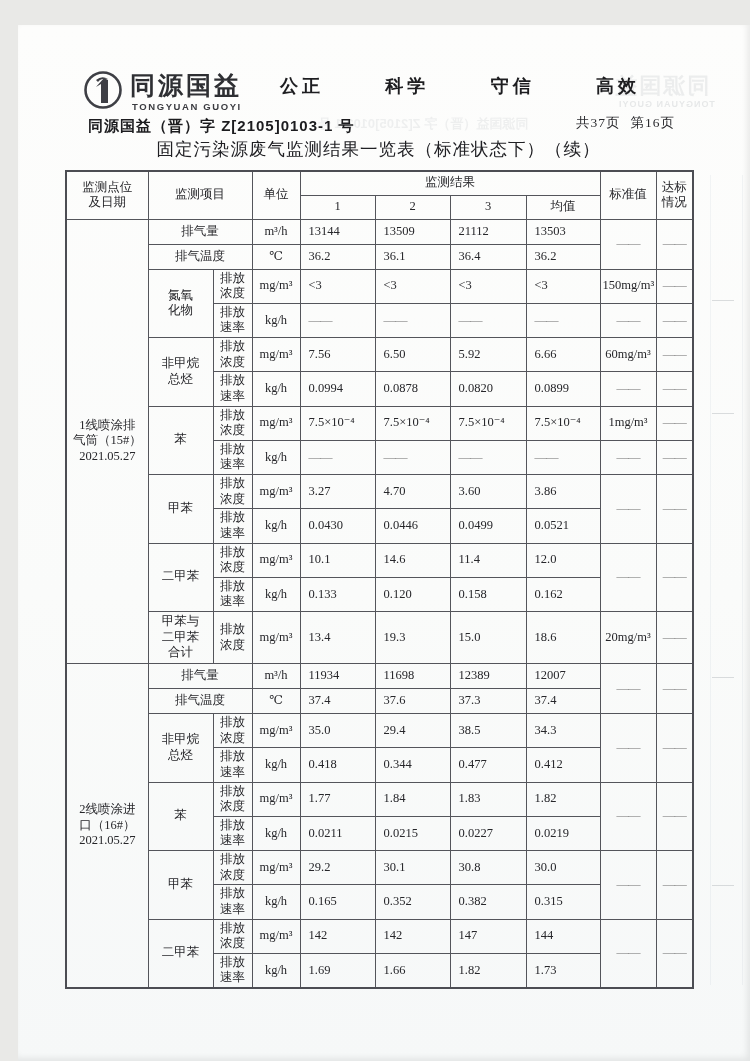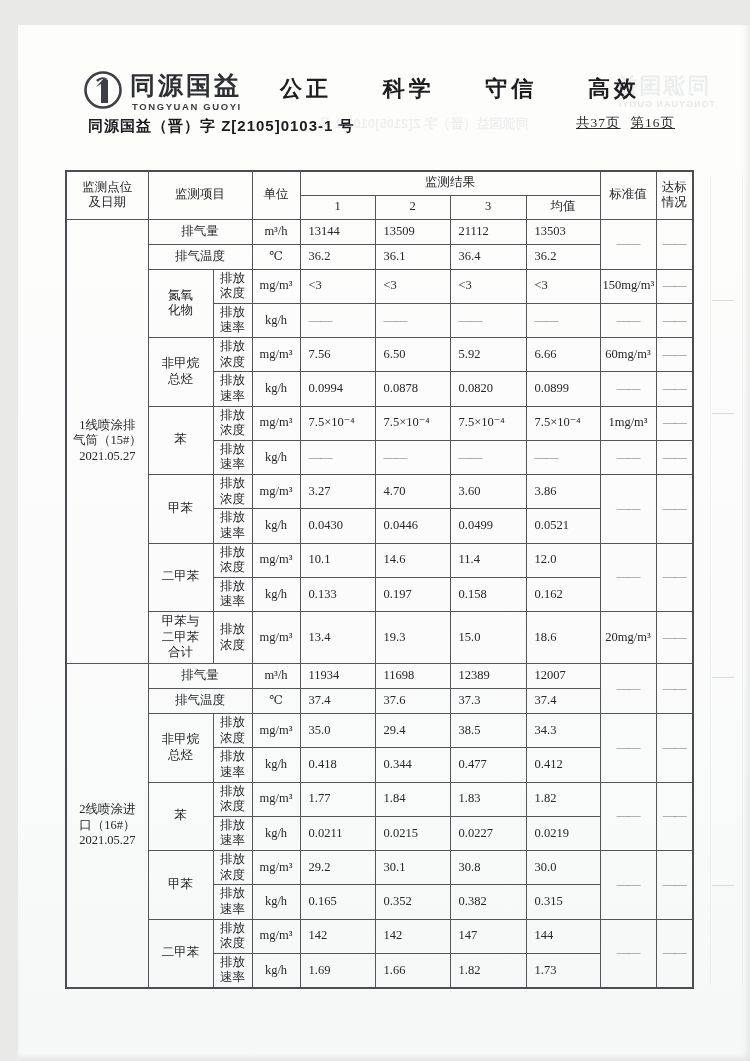--- a/index.html
+++ b/index.html
@@ -24,30 +24,30 @@
   }
   .logo-en {
     position:absolute; left:114px; top:76px;
     font-family:"Liberation Sans","DejaVu Sans",sans-serif;
     font-weight:bold; font-size:9.5px; letter-spacing:1.6px; color:#3a3b40;
   }
   .slogan {
     position:absolute; left:262px; top:49px; width:360px;
     display:flex; justify-content:space-between;
     font-family:Liberation Mono, monospace;
-    font-weight:bold; font-size:22px; letter-spacing:4px; color:#1d1d20;gap:44px;
+    font-weight:bold; font-size:18px; letter-spacing:4px; color:#1d1d20;gap:44px;
   }
   .doc-no {
     position:absolute; left:70px; top:92px;
     font-family:"Liberation Sans","DejaVu Sans",sans-serif;
     font-weight:bold; font-size:15px; letter-spacing:1px; color:#1c1c1f;
   }
   .pages {
     position:absolute; left:558px; top:89px;
-    font-size:13.5px; color:#2a2a2e; letter-spacing:1px;text-decoration:underline;
+    font-size:13.5px; color:#2a2a2e; letter-spacing:1px;
   }
   .pages span { margin-right:10px; }
   .doc-title {
     position:absolute; left:47px; top:112px; width:627px;
     text-align:center; font-size:17.5px; letter-spacing:1px; color:#202024;
   }
   
   table.mon {
     position:absolute; left:47px; top:145px;
     border-collapse:collapse; table-layout:fixed; width:627px;
@@ -103,20 +103,21 @@
     <span>公正</span>
     <span>科学</span>
     <span>守信</span>
     <span>高效</span>
   </div>
 
   <div class="doc-no">同源国益（晋）字 Z[2105]0103-1 号</div>
   <div class="pages">
     <span>共37页</span><span>第16页</span>
   </div>
+  <div class="doc-title">固定污染源废气监测结果一览表（标准状态下）（续）</div>
 
   <table class="mon">
     <colgroup>
       <col style="width:82px">
         <col style="width:65px">
         <col style="width:39px">
         <col style="width:48px">
       <col style="width:75px">
         <col style="width:75px">
         <col style="width:76px">
@@ -266,21 +267,21 @@
         <td>11.4</td>
         <td>12.0</td>
         <td class="c dash" rowspan="2">——</td>
         <td class="c dash" rowspan="2">——</td>
       </tr>
       <tr class="h2">
         <td class="c">排放
 速率</td>
         <td class="c">kg/h</td>
         <td>0.133</td>
-        <td>0.197</td>
+        <td>0.120</td>
         <td>0.158</td>
         <td>0.162</td>
       </tr>
       <tr class="hs">
         <td class="c">甲苯与
 二甲苯
 合计</td>
         <td class="c">排放
 浓度</td>
         <td class="c">mg/m³</td>

